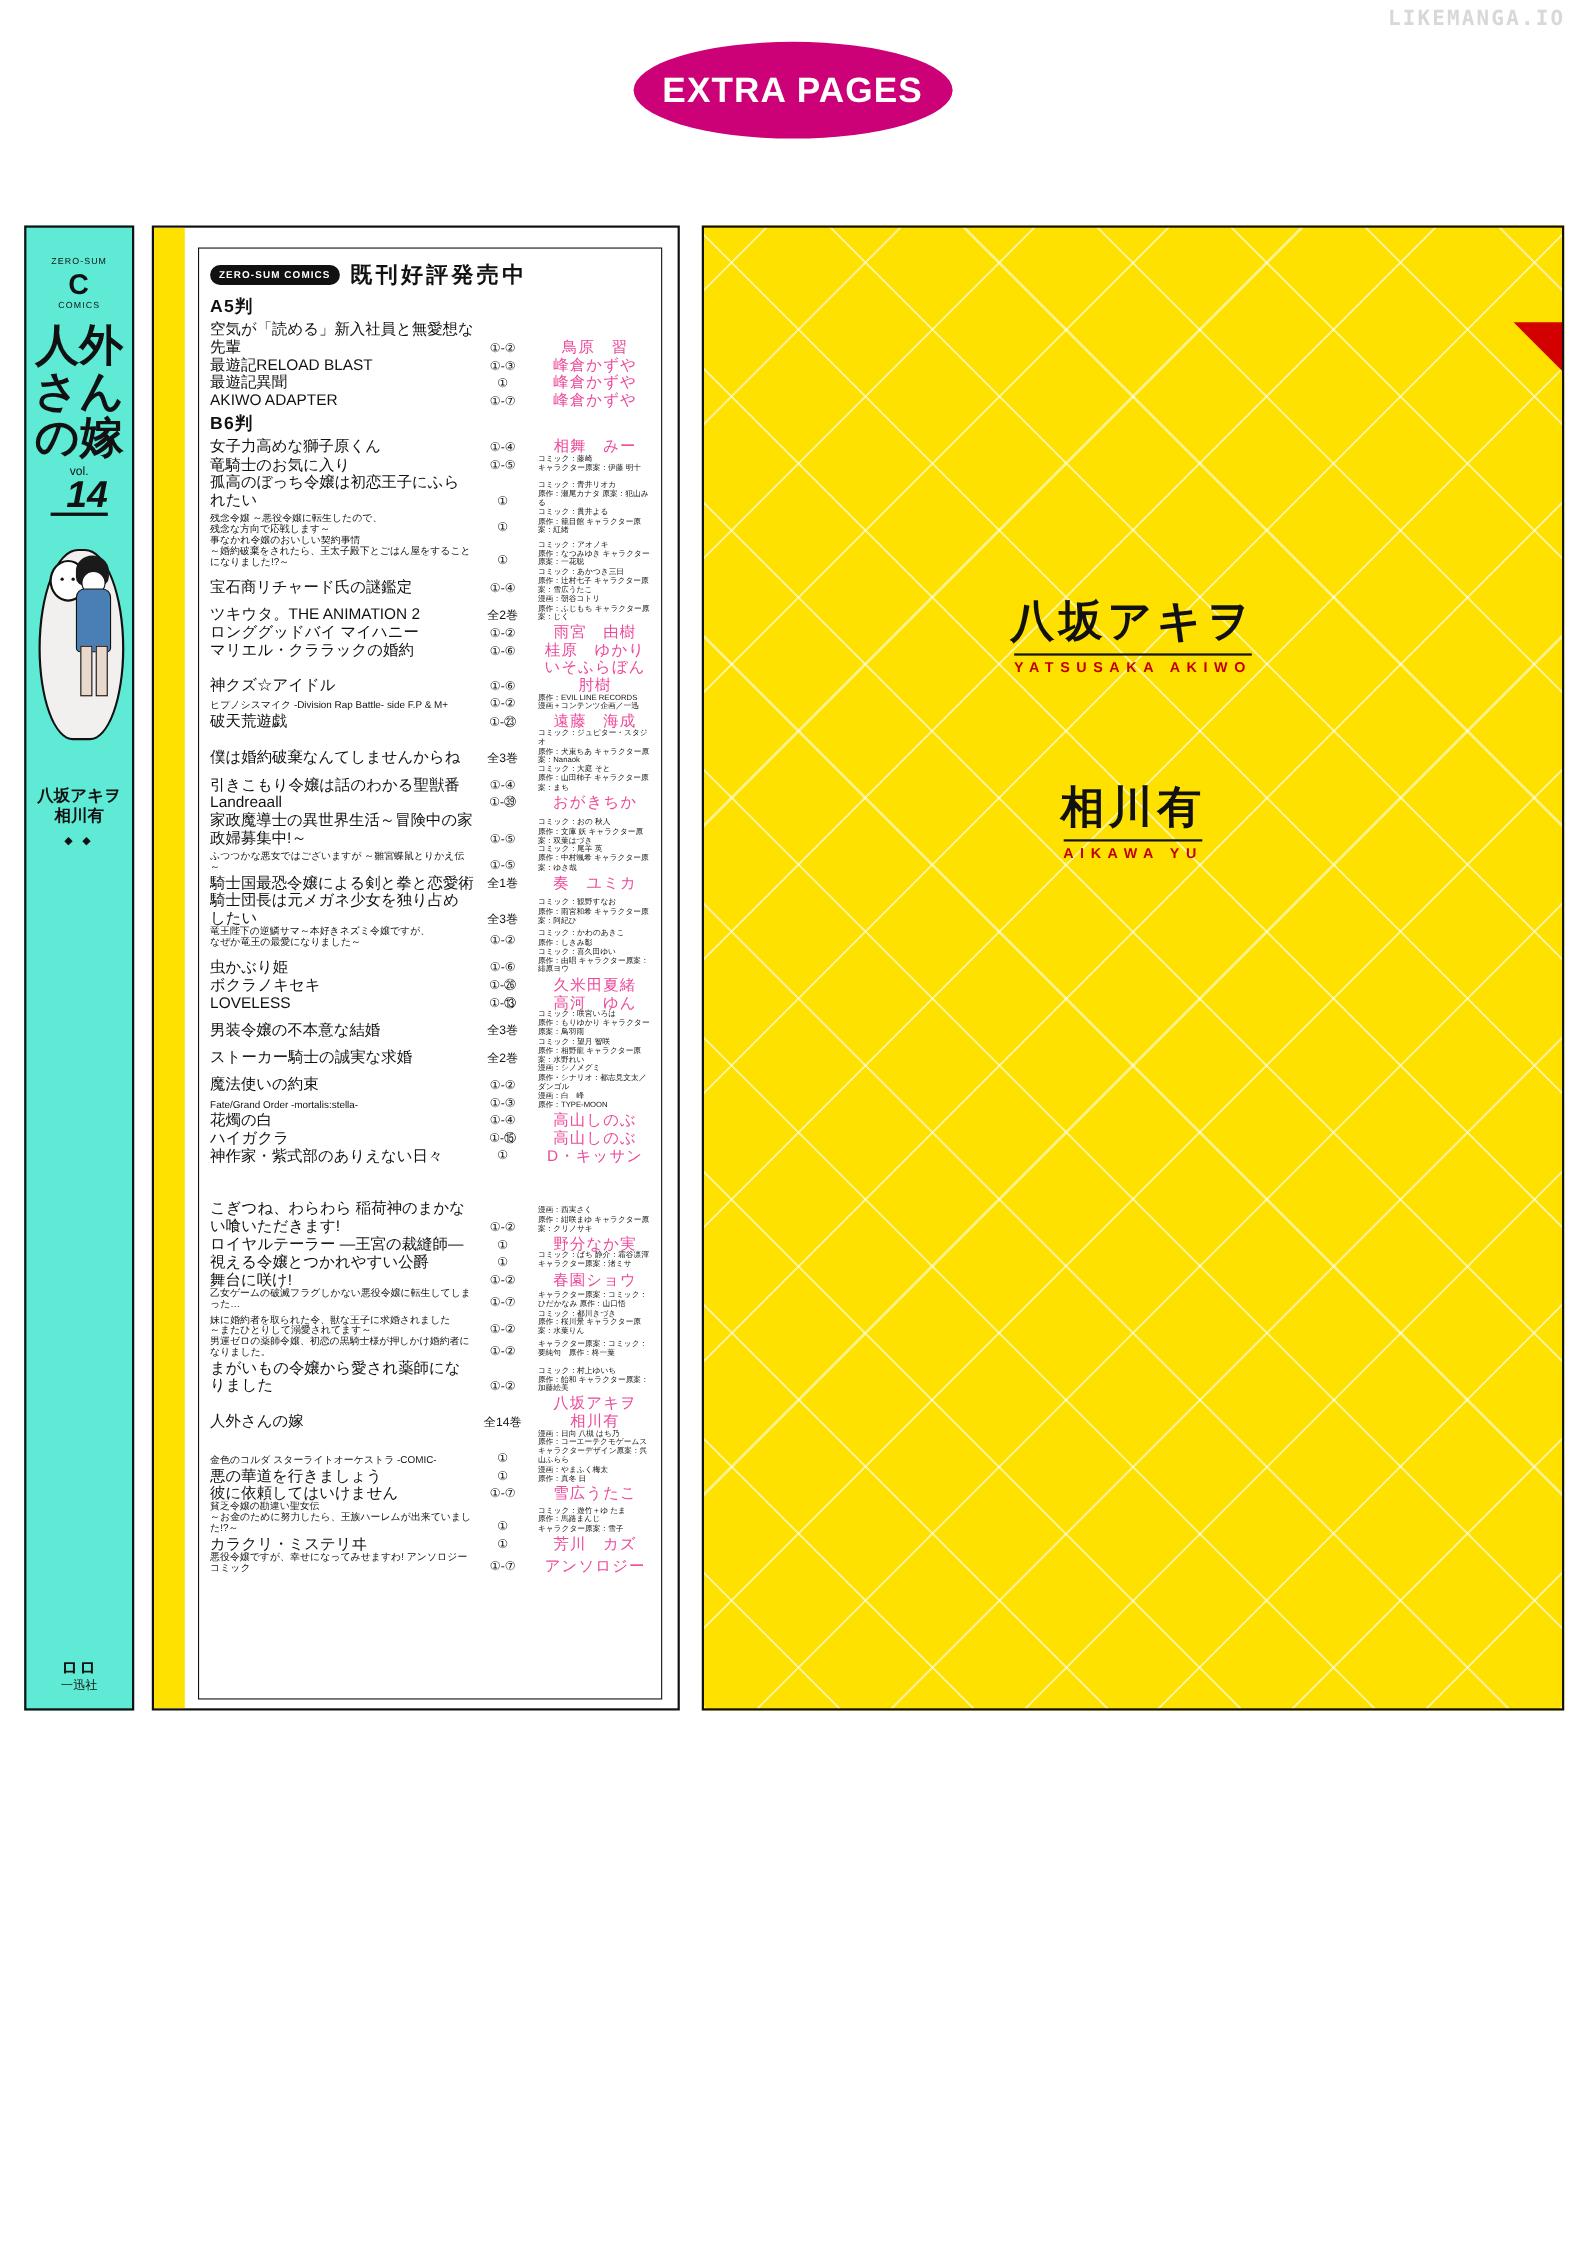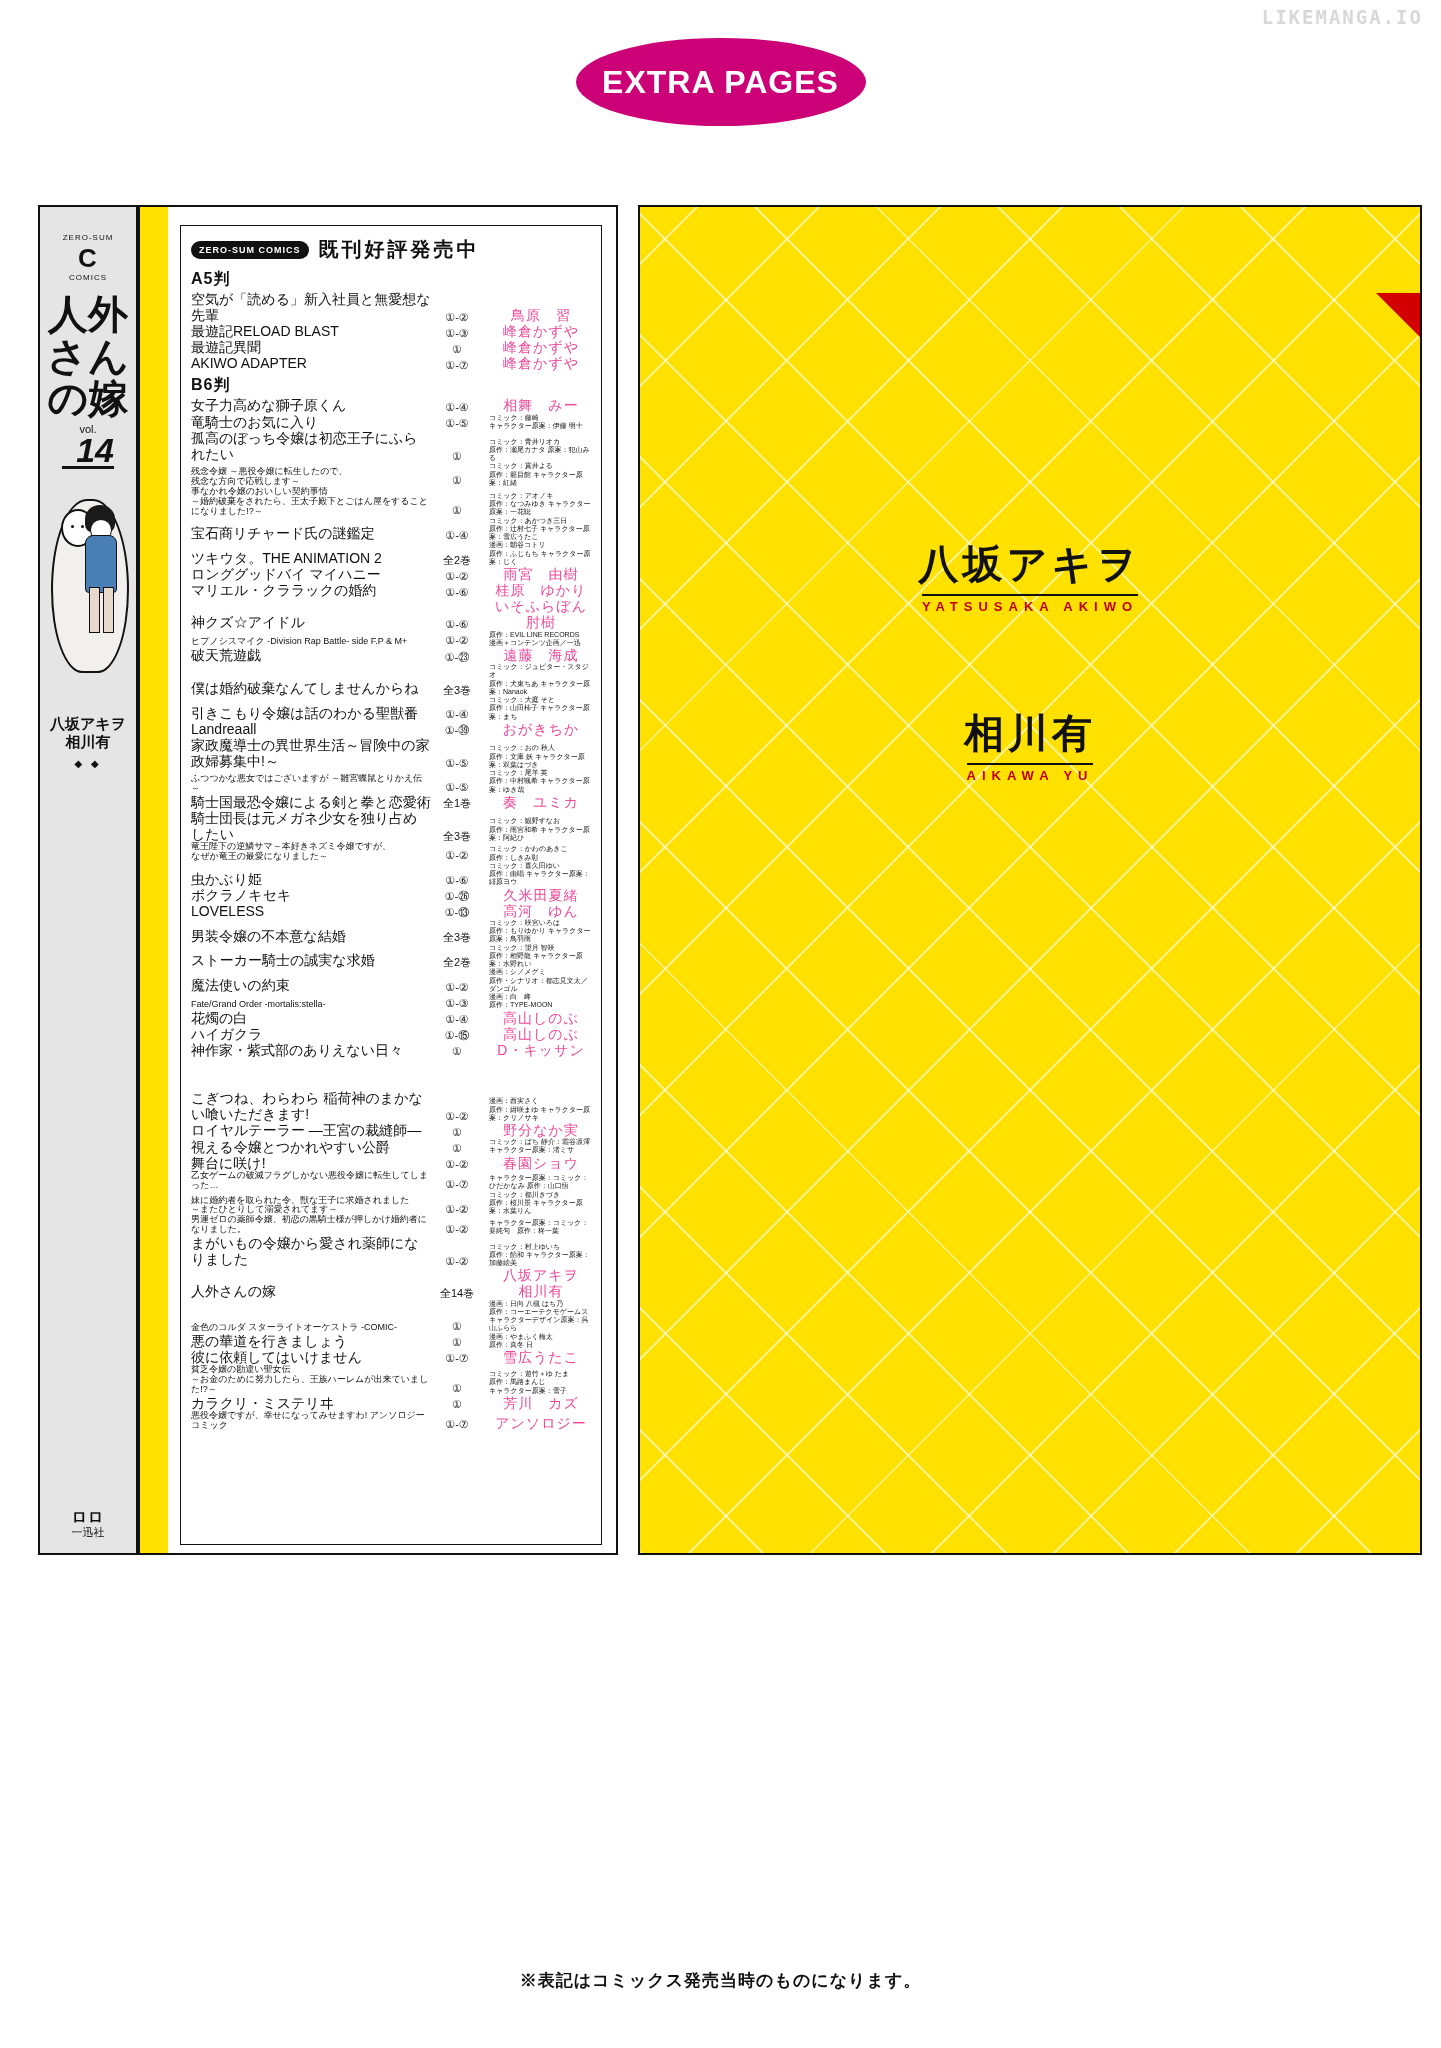--- a/index.html
+++ b/index.html
@@ -29,23 +29,23 @@
   }
 
   
   .panels{
     position:absolute;left:22px;top:205px;
     width:1400px;height:1560px;
   }
 
   
   .spine{
-    position:absolute;left:16px;top:0;width:100px;height:1350px;
+    position:absolute;left:0;top:0;width:100px;height:1350px;
     border:2px solid #111;
-    background:#e5e5e5;
+    background:#5eead4;
     box-sizing:border-box;
   }
   .spine-logo{
     margin-top:26px;text-align:center;
     font-size:8px;line-height:1.25;color:#111;
     letter-spacing:1px;
   }
   .spine-logo .big{
     display:block;font-size:26px;font-weight:bold;line-height:1;
     margin:2px 0 2px 0;
@@ -559,14 +559,13 @@
       <div class="author-block second">
         <div class="author-name">相川有</div>
         <div class="author-romaji">AIKAWA  YU</div>
       </div>
     </div>
   </div>
 
 </div>
 
 <div class="bottom">
-  <div class="bottom-note">※表記はコミックス発売当時のものになります。</div>
 </div>
 
 </body></html>

